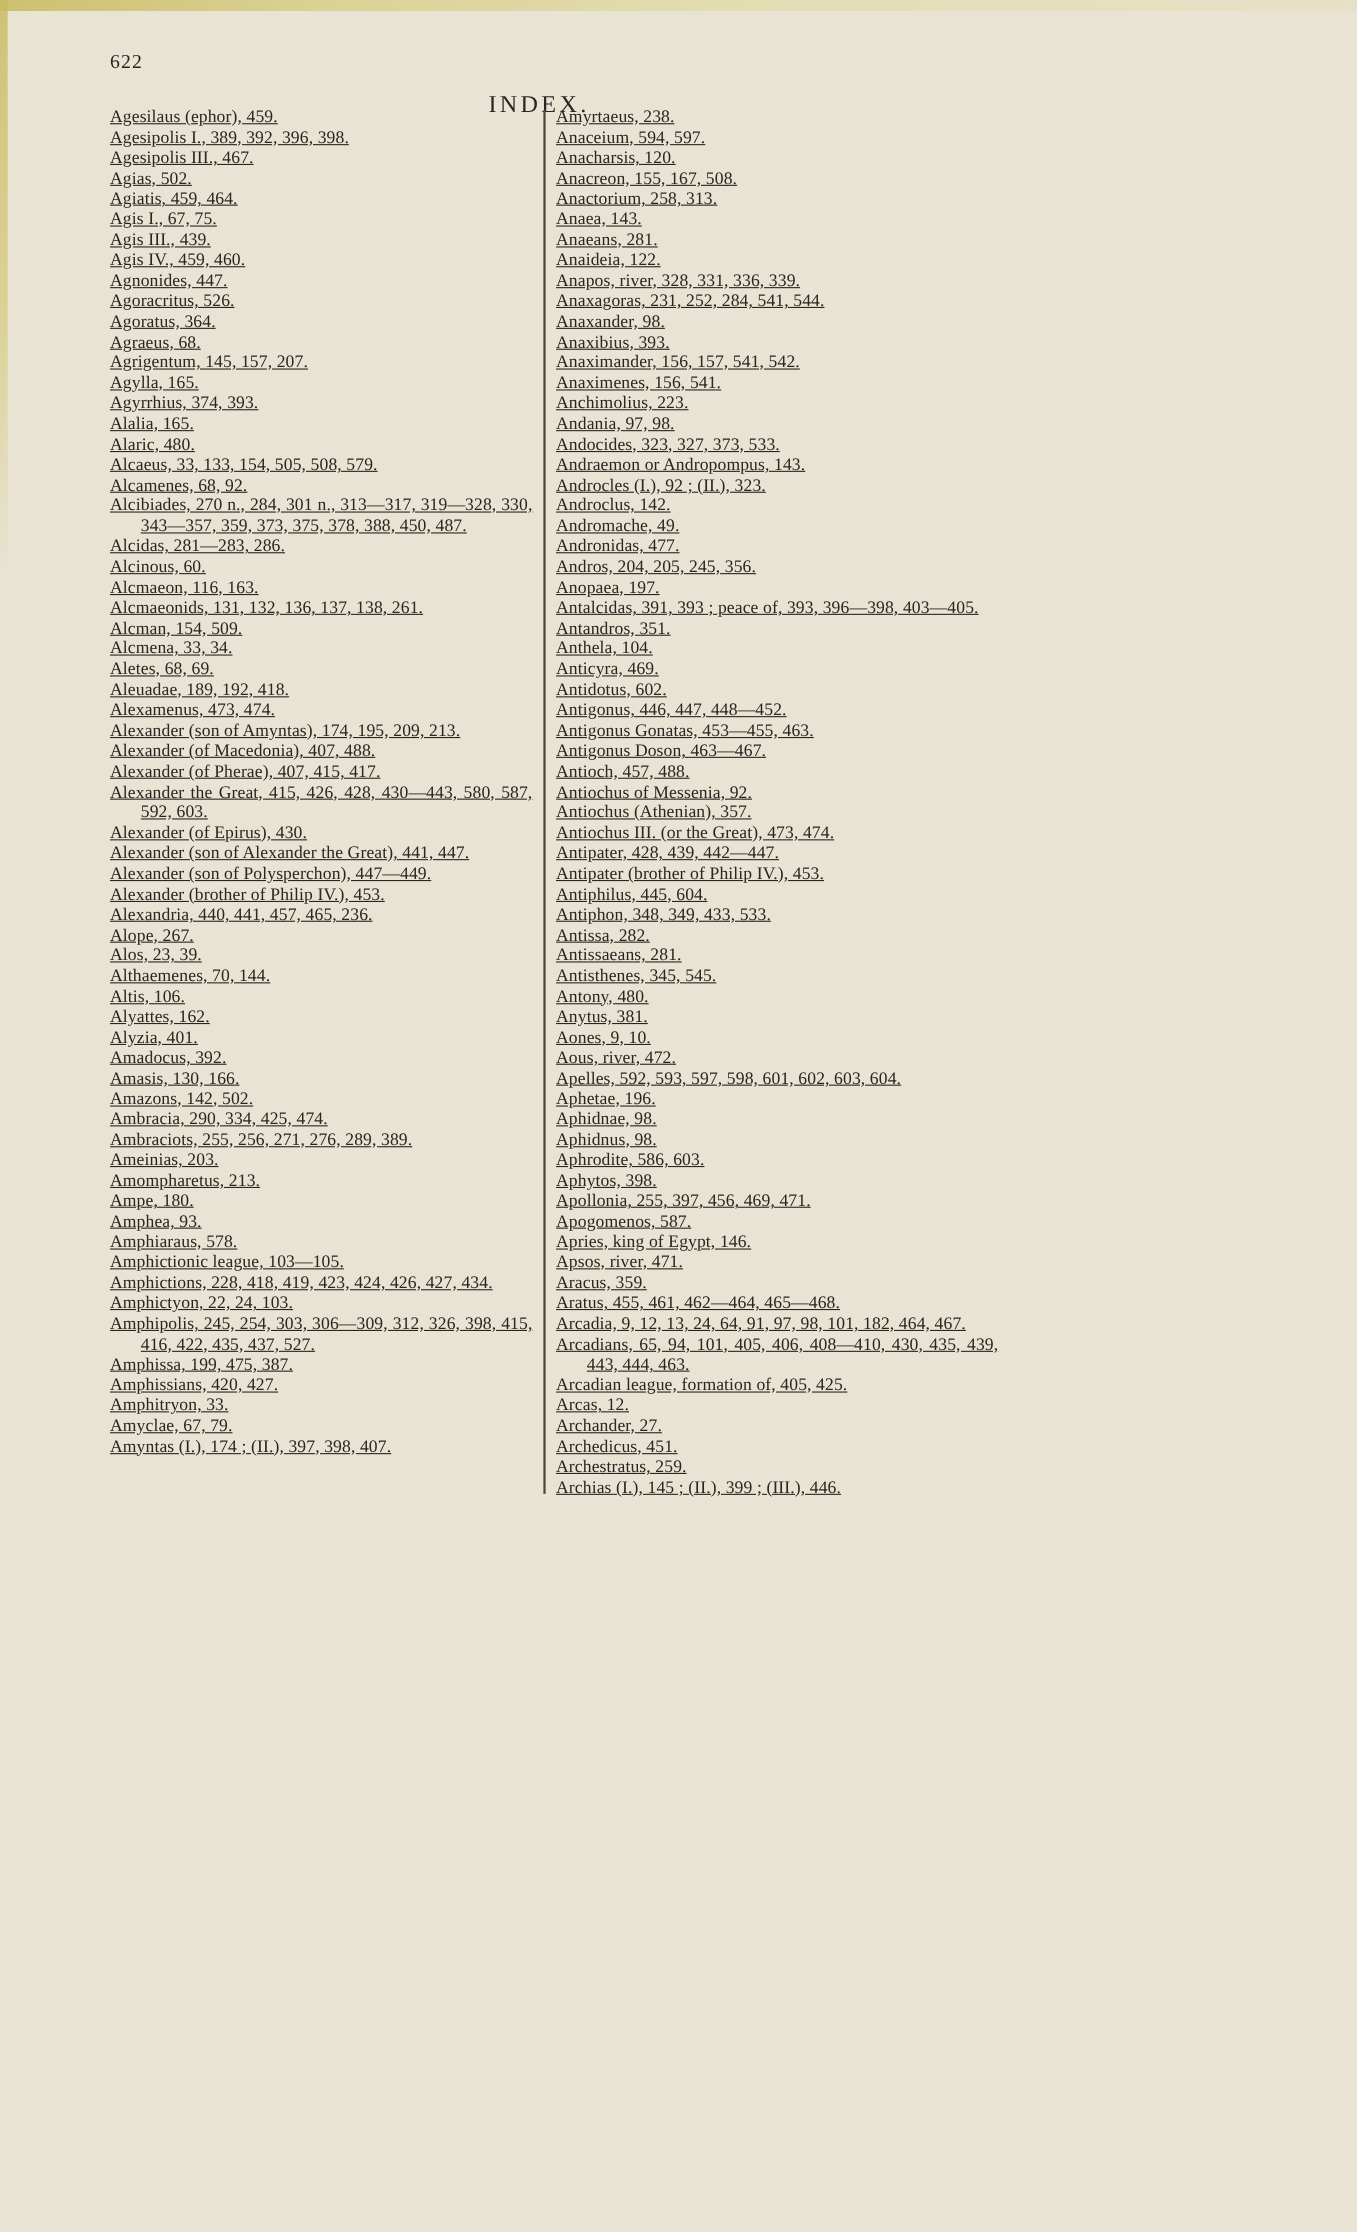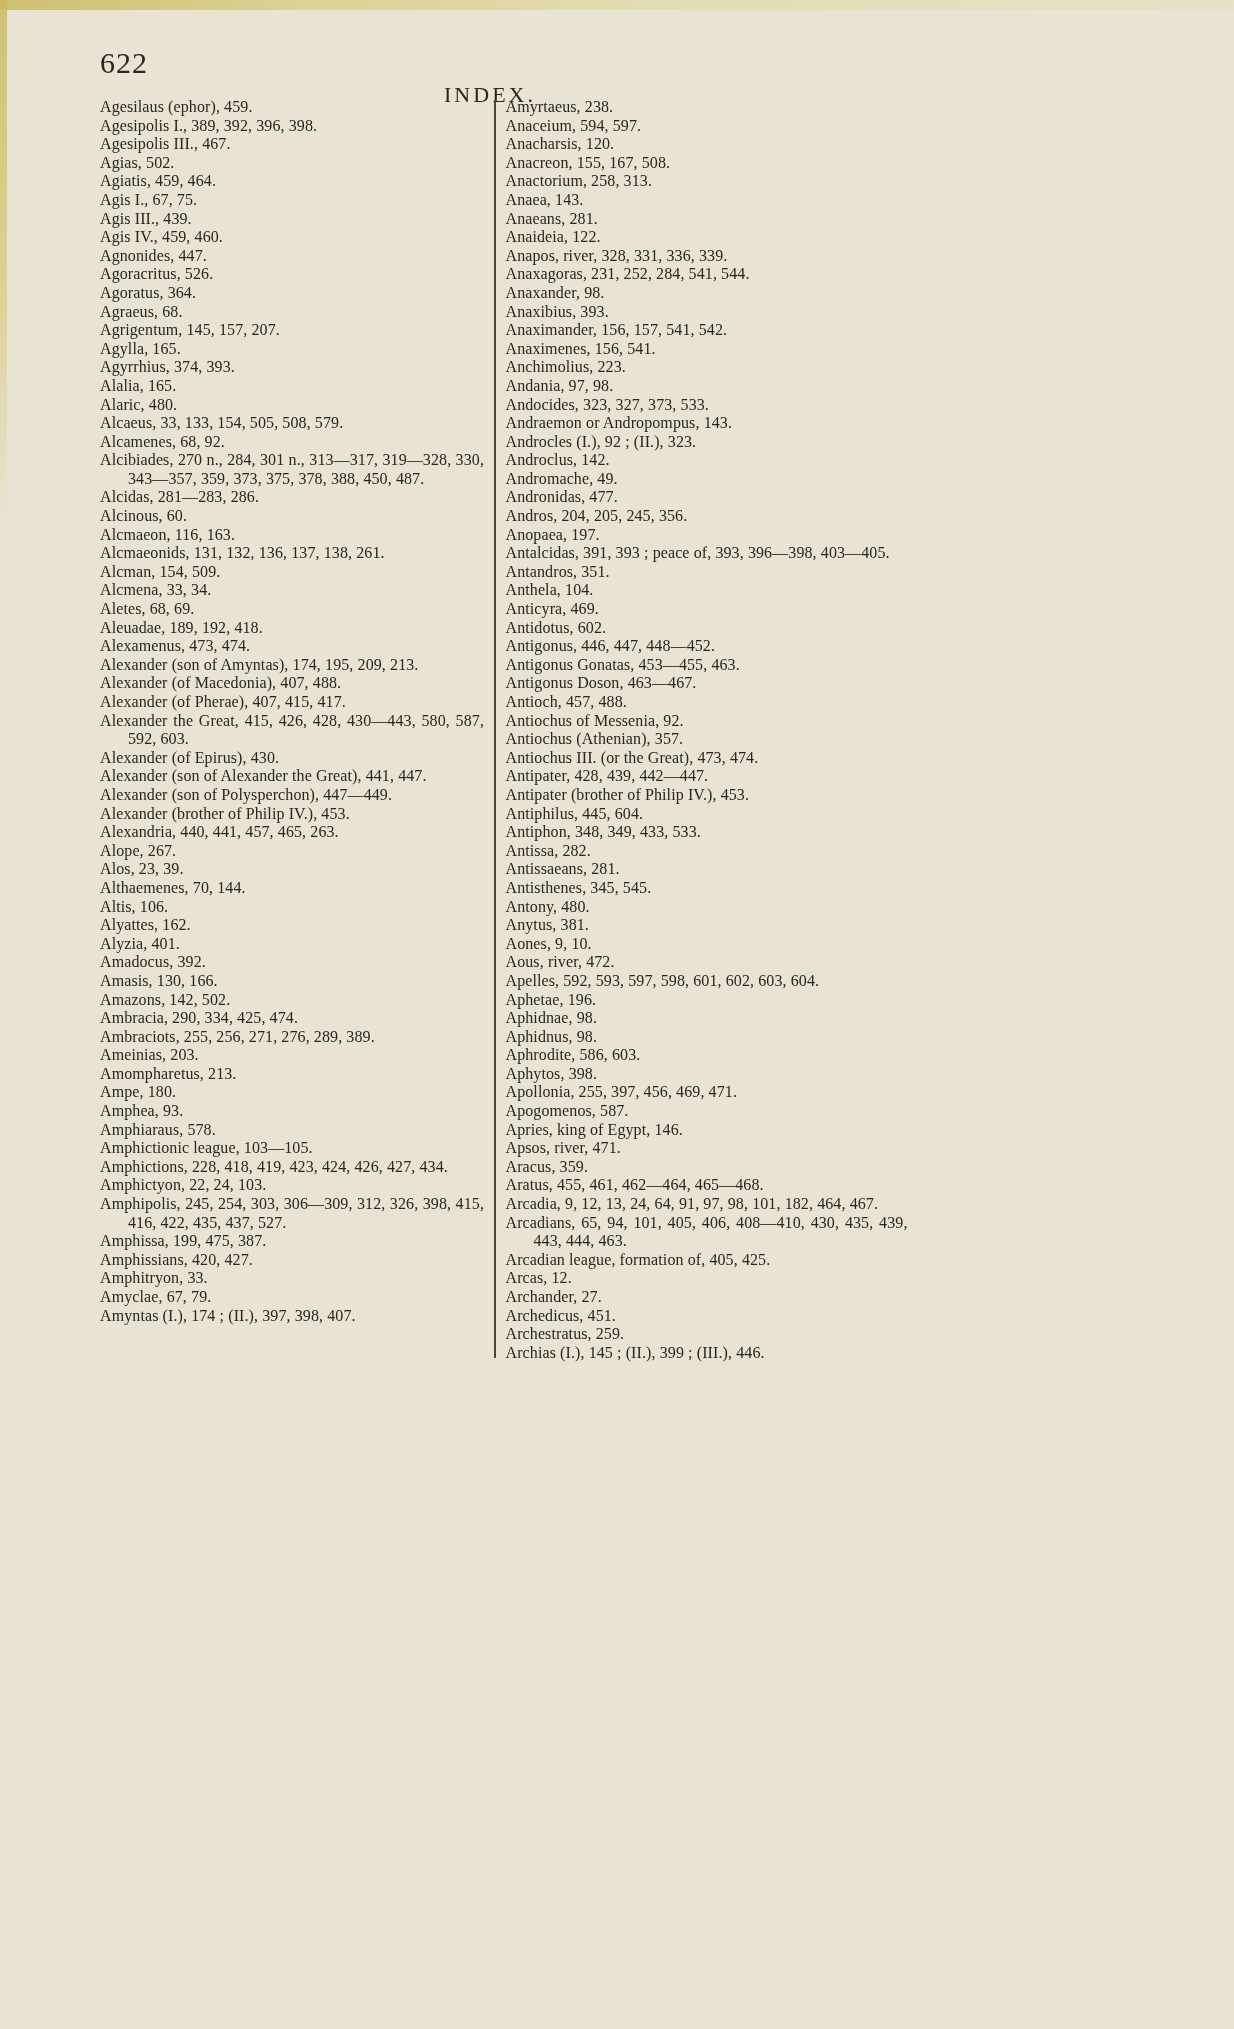--- a/index.html
+++ b/index.html
@@ -34,21 +34,21 @@
     position: absolute;
     top: 46px;
     left: 100px;
     width: 806px;
     height: 30px;
   }
   .page-number {
     position: absolute;
     left: 0;
     top: 0;
-    font-size: 30px;
+    font-size: 18px;
     letter-spacing: 1px;
   }
   .page-title {
     position: absolute;
     left: 0;
     right: 26px;
     top: 1px;
     text-align: center;
     font-size: 22px;
     letter-spacing: 3px;
@@ -60,20 +60,21 @@
     left: 100px;
     width: 810px;
     display: flex;
     align-items: stretch;
   }
   .col {
     font-size: 16px;
     line-height: 18.6px;
     text-align: justify;
     letter-spacing: 0.1px;
+    text-decoration: underline;
   }
   .col-left  { width: 384px; }
   .col-right { width: 402px; }
   .divider {
     width: 1.5px;
     background: #4c463a;
     margin: 2px 10px 4px 10px;
   }
   .entry {
     margin: 0;
@@ -163,21 +164,21 @@
       <p class="entry">Alexander the Great, 415, 426, 428, 430—443, 580, 587, 592, 603.</p>
 
       <p class="entry">Alexander (of Epirus), 430.</p>
 
       <p class="entry">Alexander (son of Alexander the Great), 441, 447.</p>
 
       <p class="entry">Alexander (son of Polysperchon), 447—449.</p>
 
       <p class="entry">Alexander (brother of Philip IV.), 453.</p>
 
-      <p class="entry">Alexandria, 440, 441, 457, 465, 263.</p>
+      <p class="entry">Alexandria, 440, 441, 457, 465, 236.</p>
 
       <p class="entry">Alope, 267.</p>
 
       <p class="entry">Alos, 23, 39.</p>
 
       <p class="entry">Althaemenes, 70, 144.</p>
 
       <p class="entry">Altis, 106.</p>
 
       <p class="entry">Alyattes, 162.</p>

